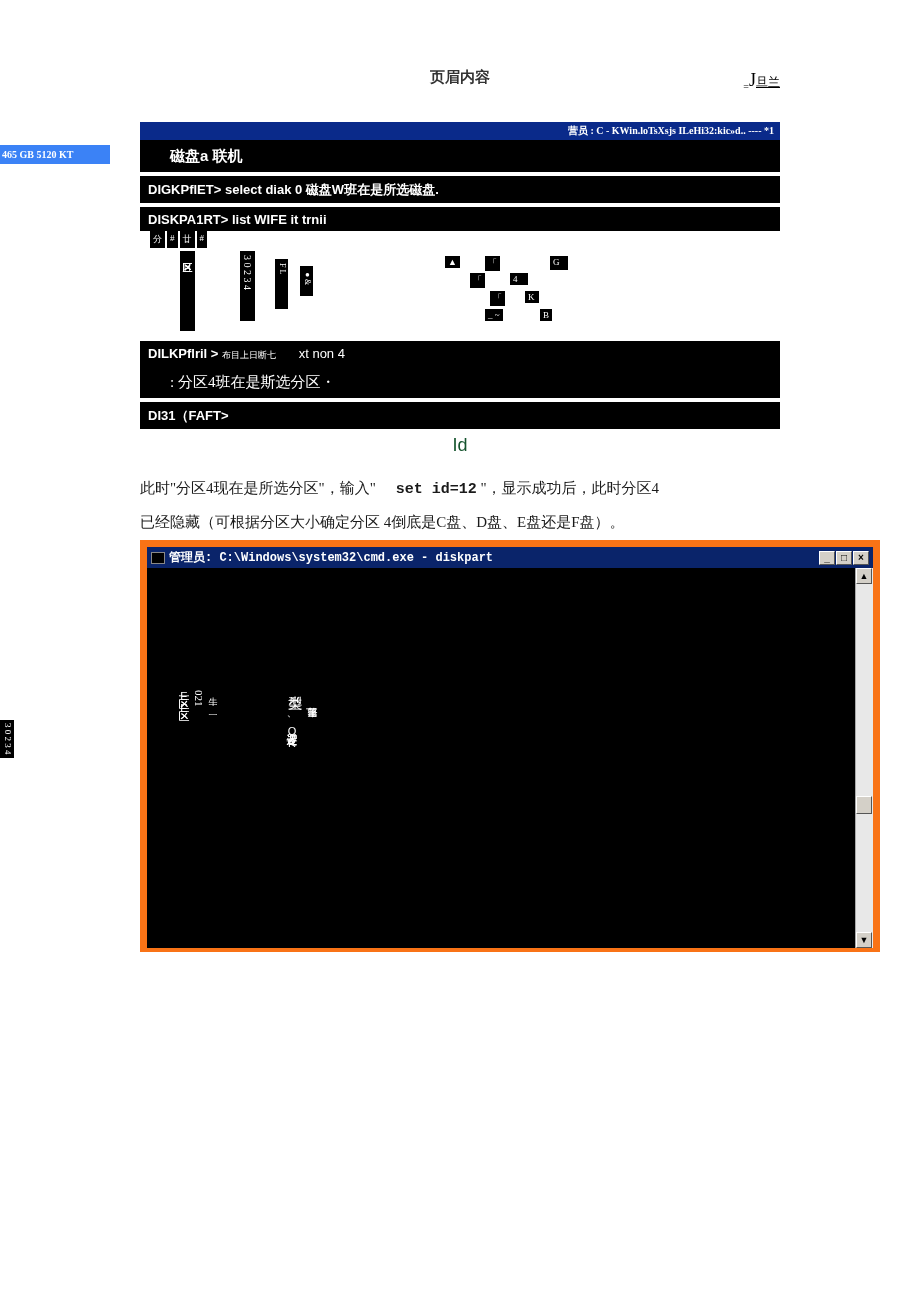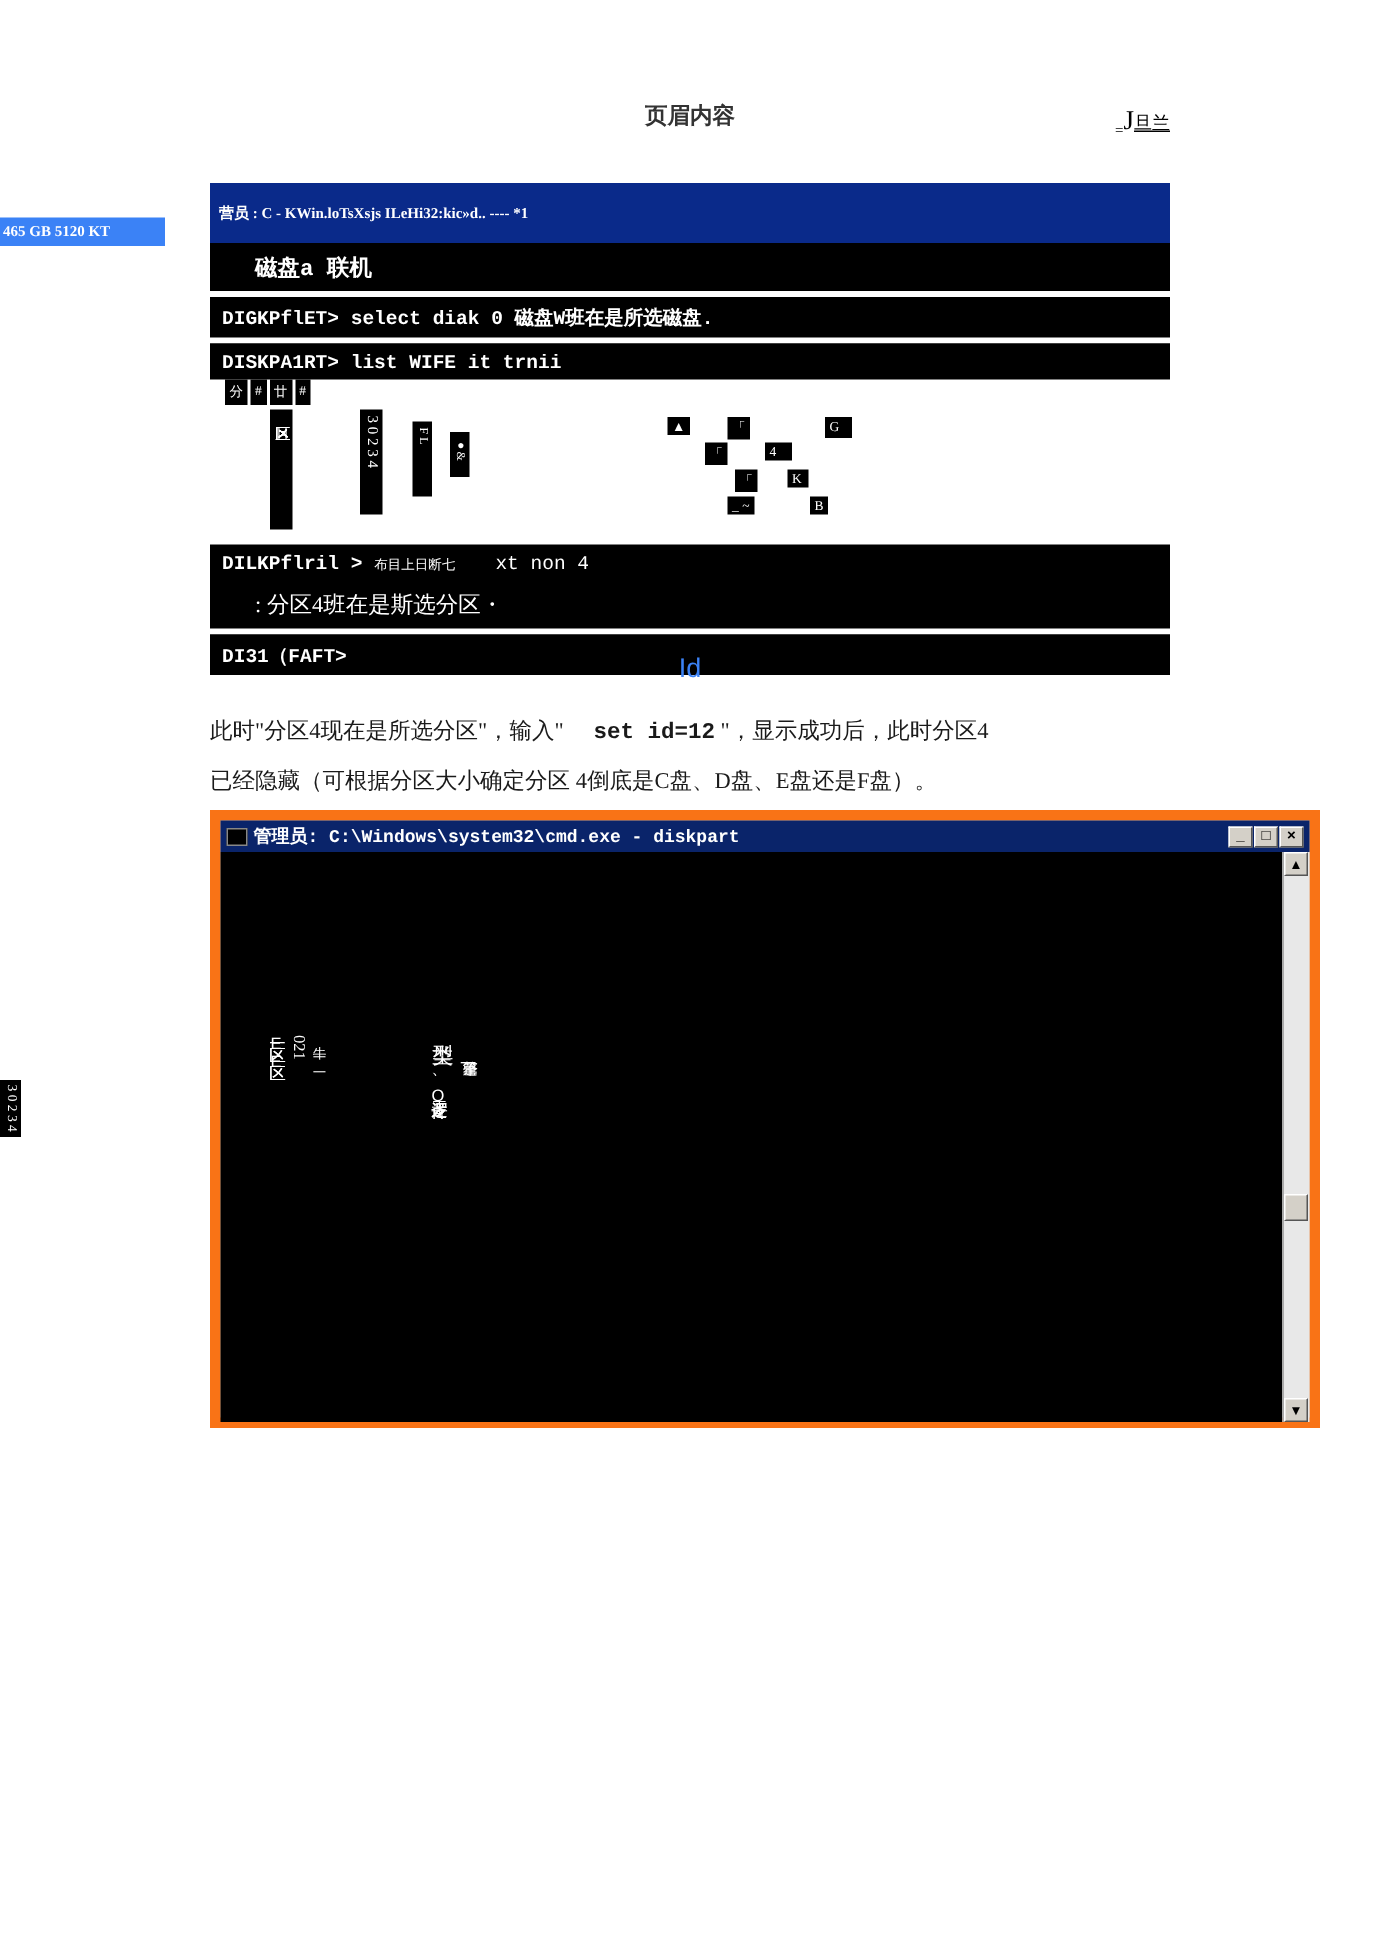--- a/index.html
+++ b/index.html
@@ -39,29 +39,30 @@
     left: 140px;
     width: 640px;
     background: #000;
     color: #fff;
     font-family: "Times New Roman", serif;
   }
   .term1 .titlebar {
     background: #0a2a8a;
     color: #fff;
     font-size: 10px;
-    padding: 13px 6px;
-    font-weight: bold;
+    padding: 2px 6px;
+    font-weight: bold;
+    text-align: right;
   }
   .term1 .row {
     font-size: 13px;
     padding: 4px 8px;
     border-top: 1px solid #000;
     font-weight: bold;
-    font-family: Liberation Mono, monospace;
+    font-family: Liberation Sans, sans-serif;
   }
   .term1 .row.big { font-size: 15px; padding: 6px 30px; }
   .term1 .gap {
     background: #fff;
     height: 4px;
   }
   .term1 .graphic-row {
     background: #fff;
     padding: 0;
     position: relative;
@@ -118,21 +119,21 @@
   }
 
   .mid-id {
     position: absolute;
     top: 435px;
     left: 0;
     width: 100%;
     text-align: center;
     font-size: 18px;
     font-family: Arial, sans-serif;
-    color: #3b82f6;
+    color: #14532d;
   }
 
   .bodytext {
     position: absolute;
     top: 472px;
     left: 140px;
     width: 640px;
     font-family: "SimSun", serif;
     font-size: 15px;
     line-height: 2.2;

